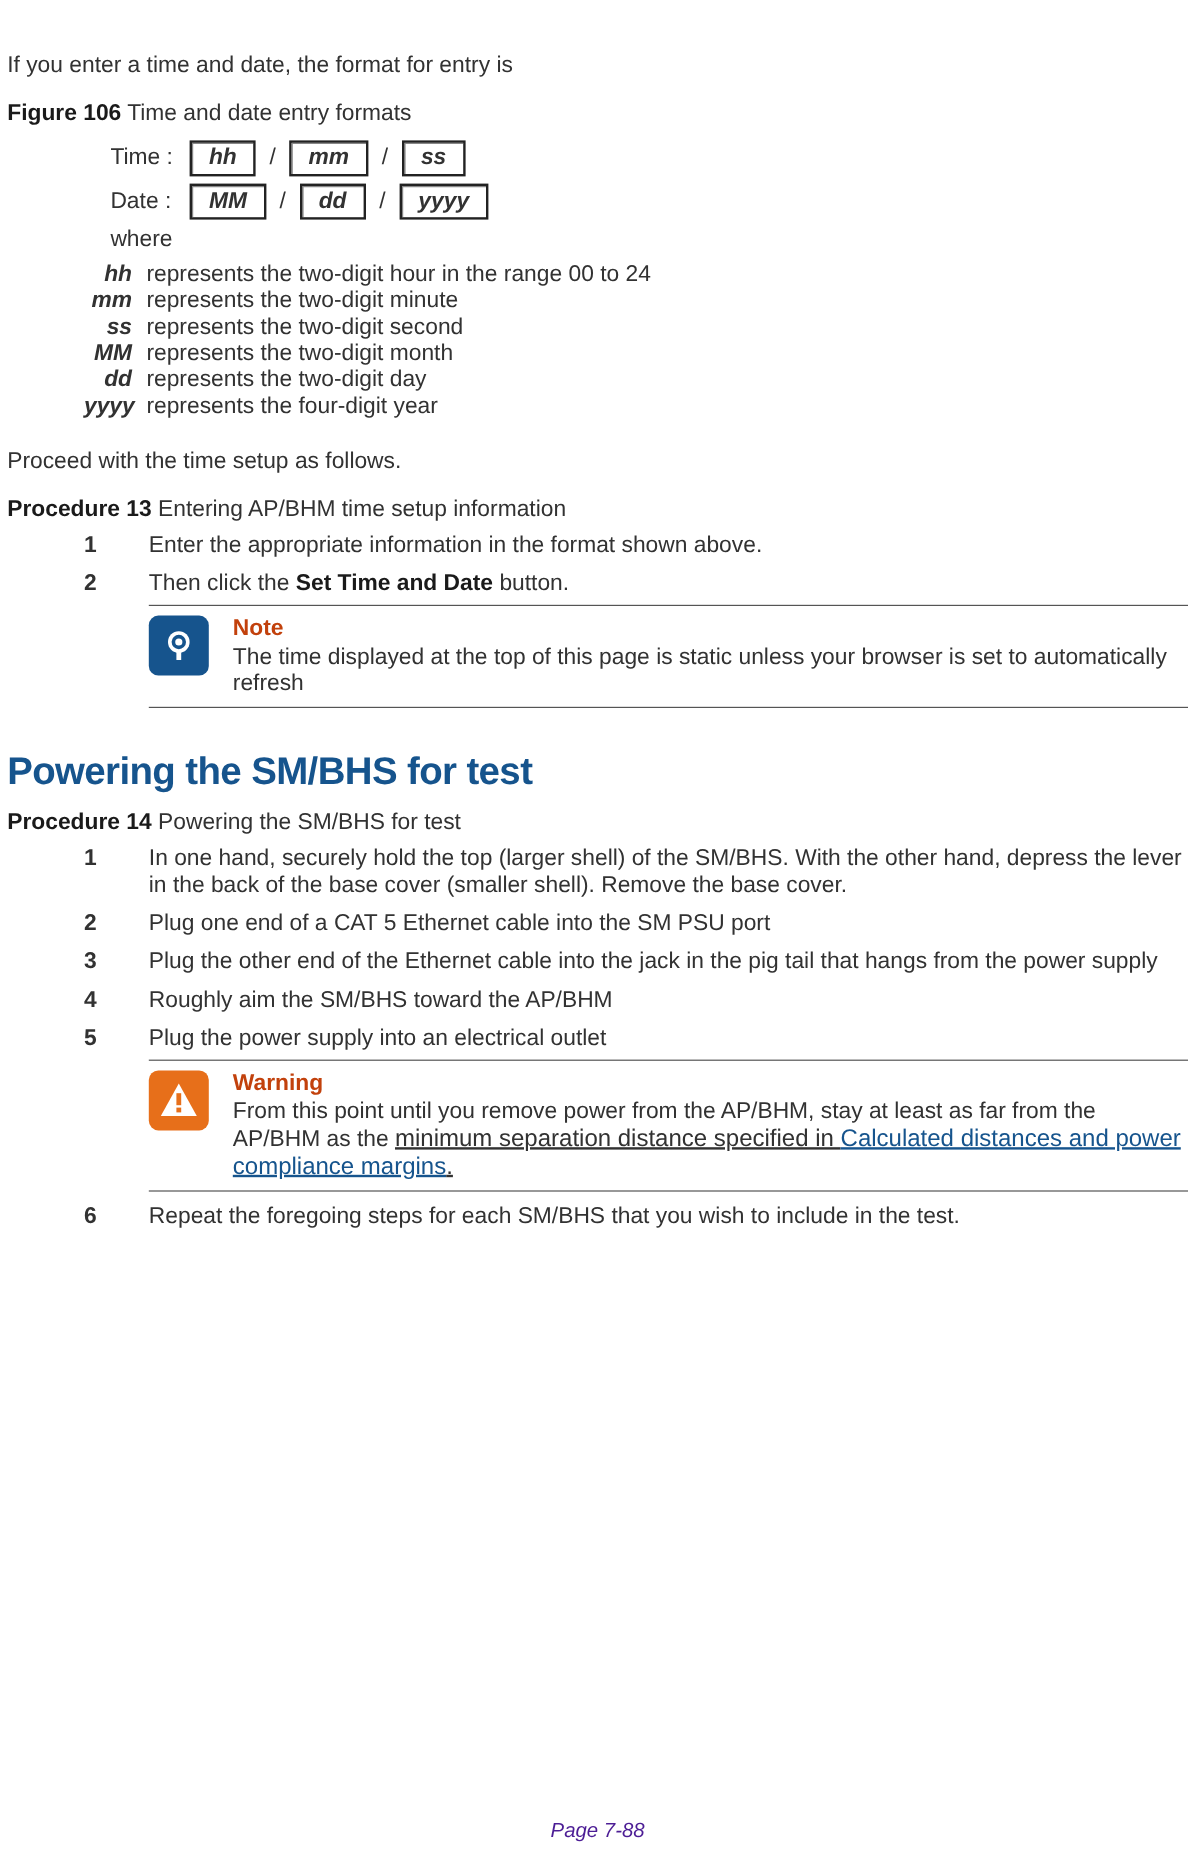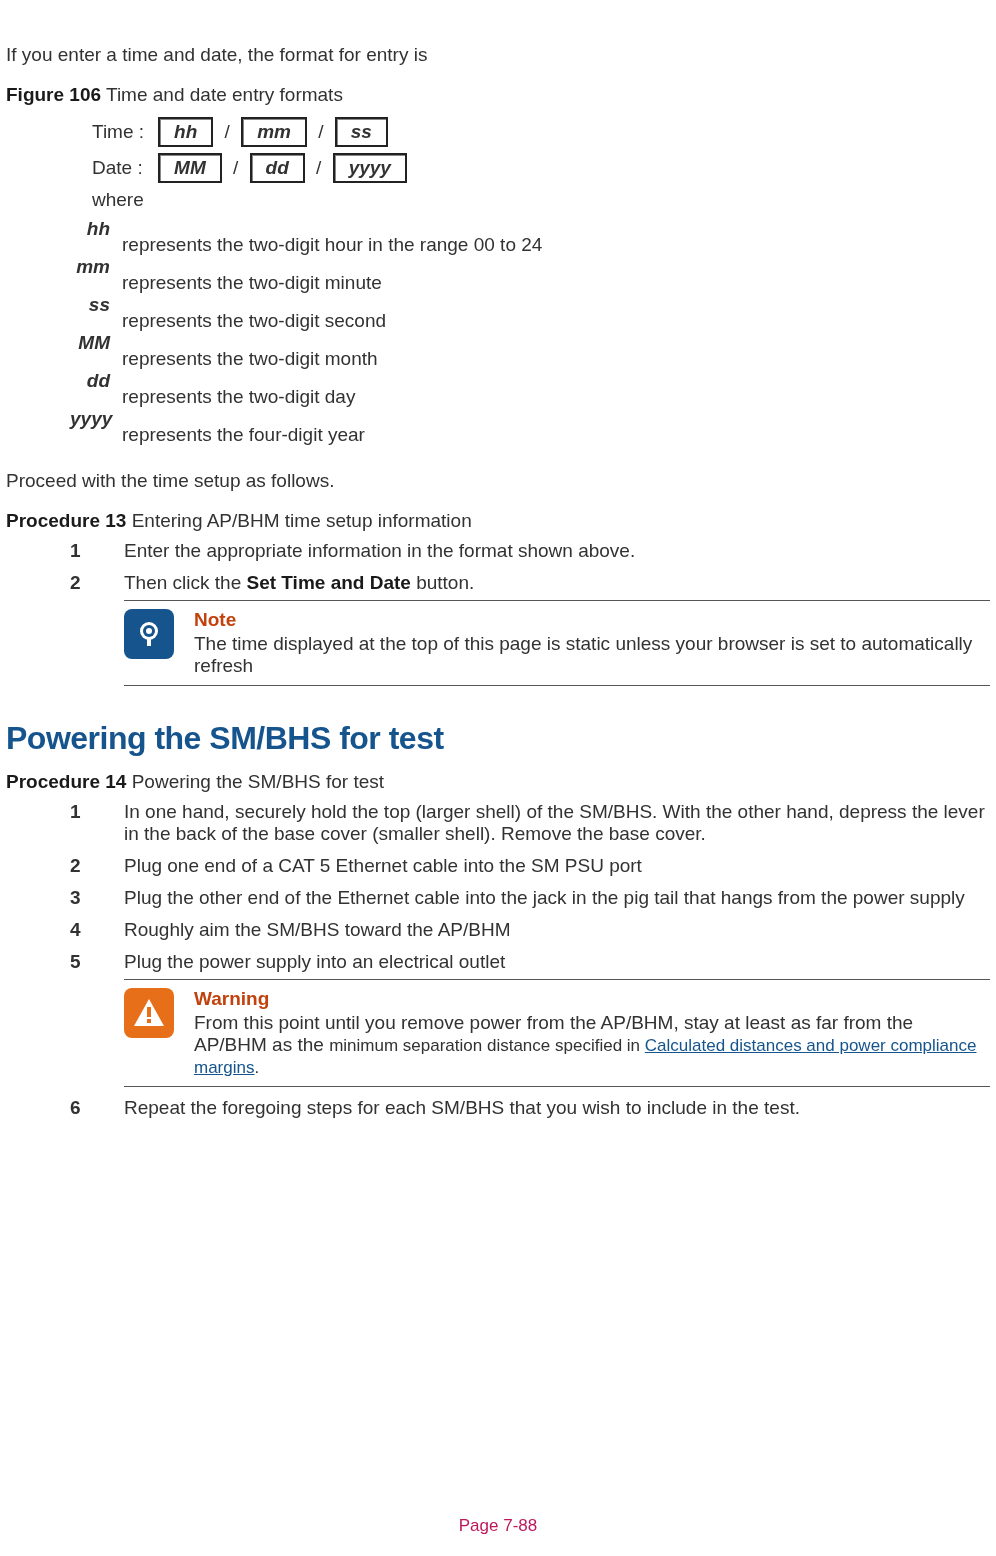--- a/index.html
+++ b/index.html
@@ -38,21 +38,21 @@
     font-weight: 700;
     margin: 0 2px;
     min-width: 52px;
     text-align: center;
     box-shadow: 1px 1px 0 #888 inset, -1px -1px 0 #fff inset;
   }
   .sep { display: inline-block; padding: 0 4px; }
   .defs { margin-left: 64px; margin-top: 4px; }
   .defs-row { display: flex; }
   .defs-row .k { width: 52px; text-align: right; font-style: italic; font-weight: 700; padding-right: 12px; }
-  .defs-row .v { flex: 1; margin-top: 16px; }
+  .defs-row .v { flex: 1; }
   .proceed { margin: 24px 0 18px 0; }
   .proc-caption { margin-bottom: 8px; }
   ol.steps { list-style: none; padding: 0; margin: 0 0 0 64px; }
   ol.steps > li { display: flex; margin-bottom: 10px; }
   ol.steps > li > .num { width: 54px; font-weight: 700; flex-shrink: 0; }
   ol.steps > li > .body { flex: 1; }
   .callout {
     margin: 6px 0 0 0;
     border-top: 1px solid #555;
     border-bottom: 1px solid #555;
@@ -77,24 +77,25 @@
     font-size: 32px;
     margin: 34px 0 14px 0;
     letter-spacing: -0.5px;
   }
   .link { color: #16548d; text-decoration: underline; }
   .footer {
     position: absolute;
     bottom: 20px;
     width: calc(100% - 12px);
     text-align: center;
-    color: #be185d;
+    color: #4c1d95;
     font-size: 17px;
-  }
-  .small { font-size: 17px; }
+    font-style: italic;
+  }
+  .small { font-size: 20px; text-decoration: underline; }
 </style>
 </head>
 <body>
 
 <div class="page">
 
   <div class="intro">If you enter a time and date, the format for entry is</div>
 
   <div class="fig-caption">
     <span class="bold">Figure 106</span><span> Time and date entry formats</span>

